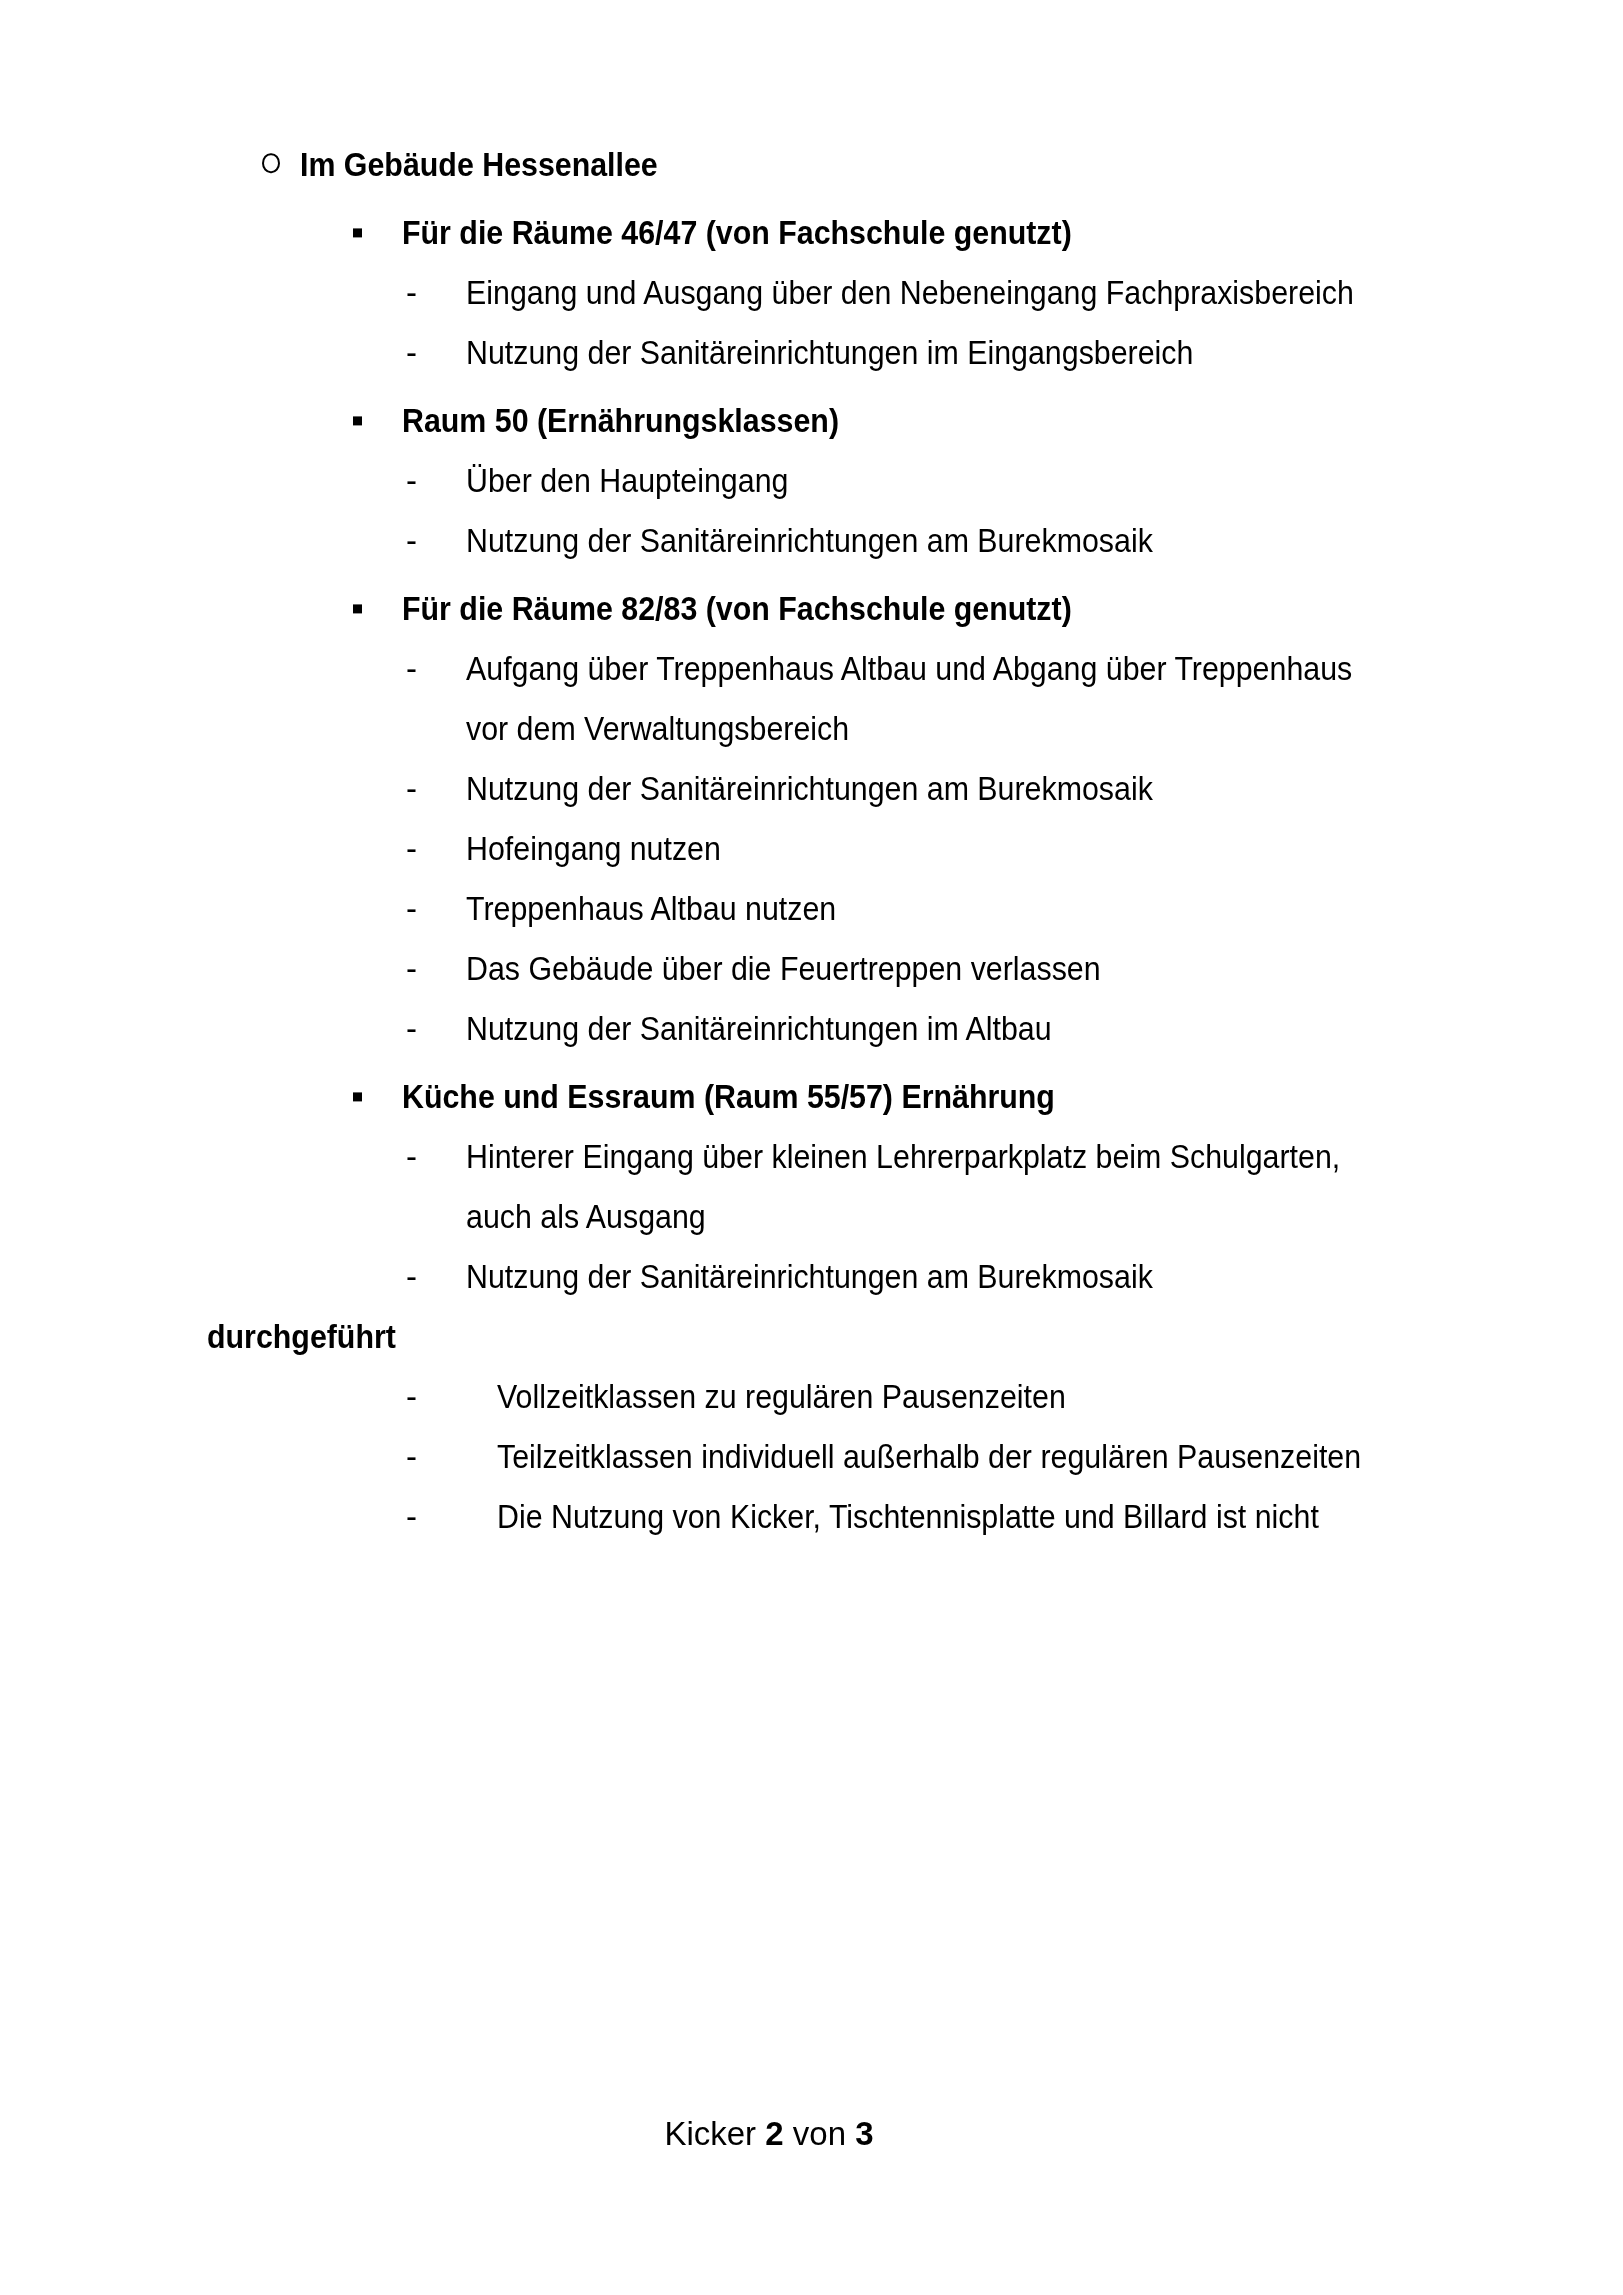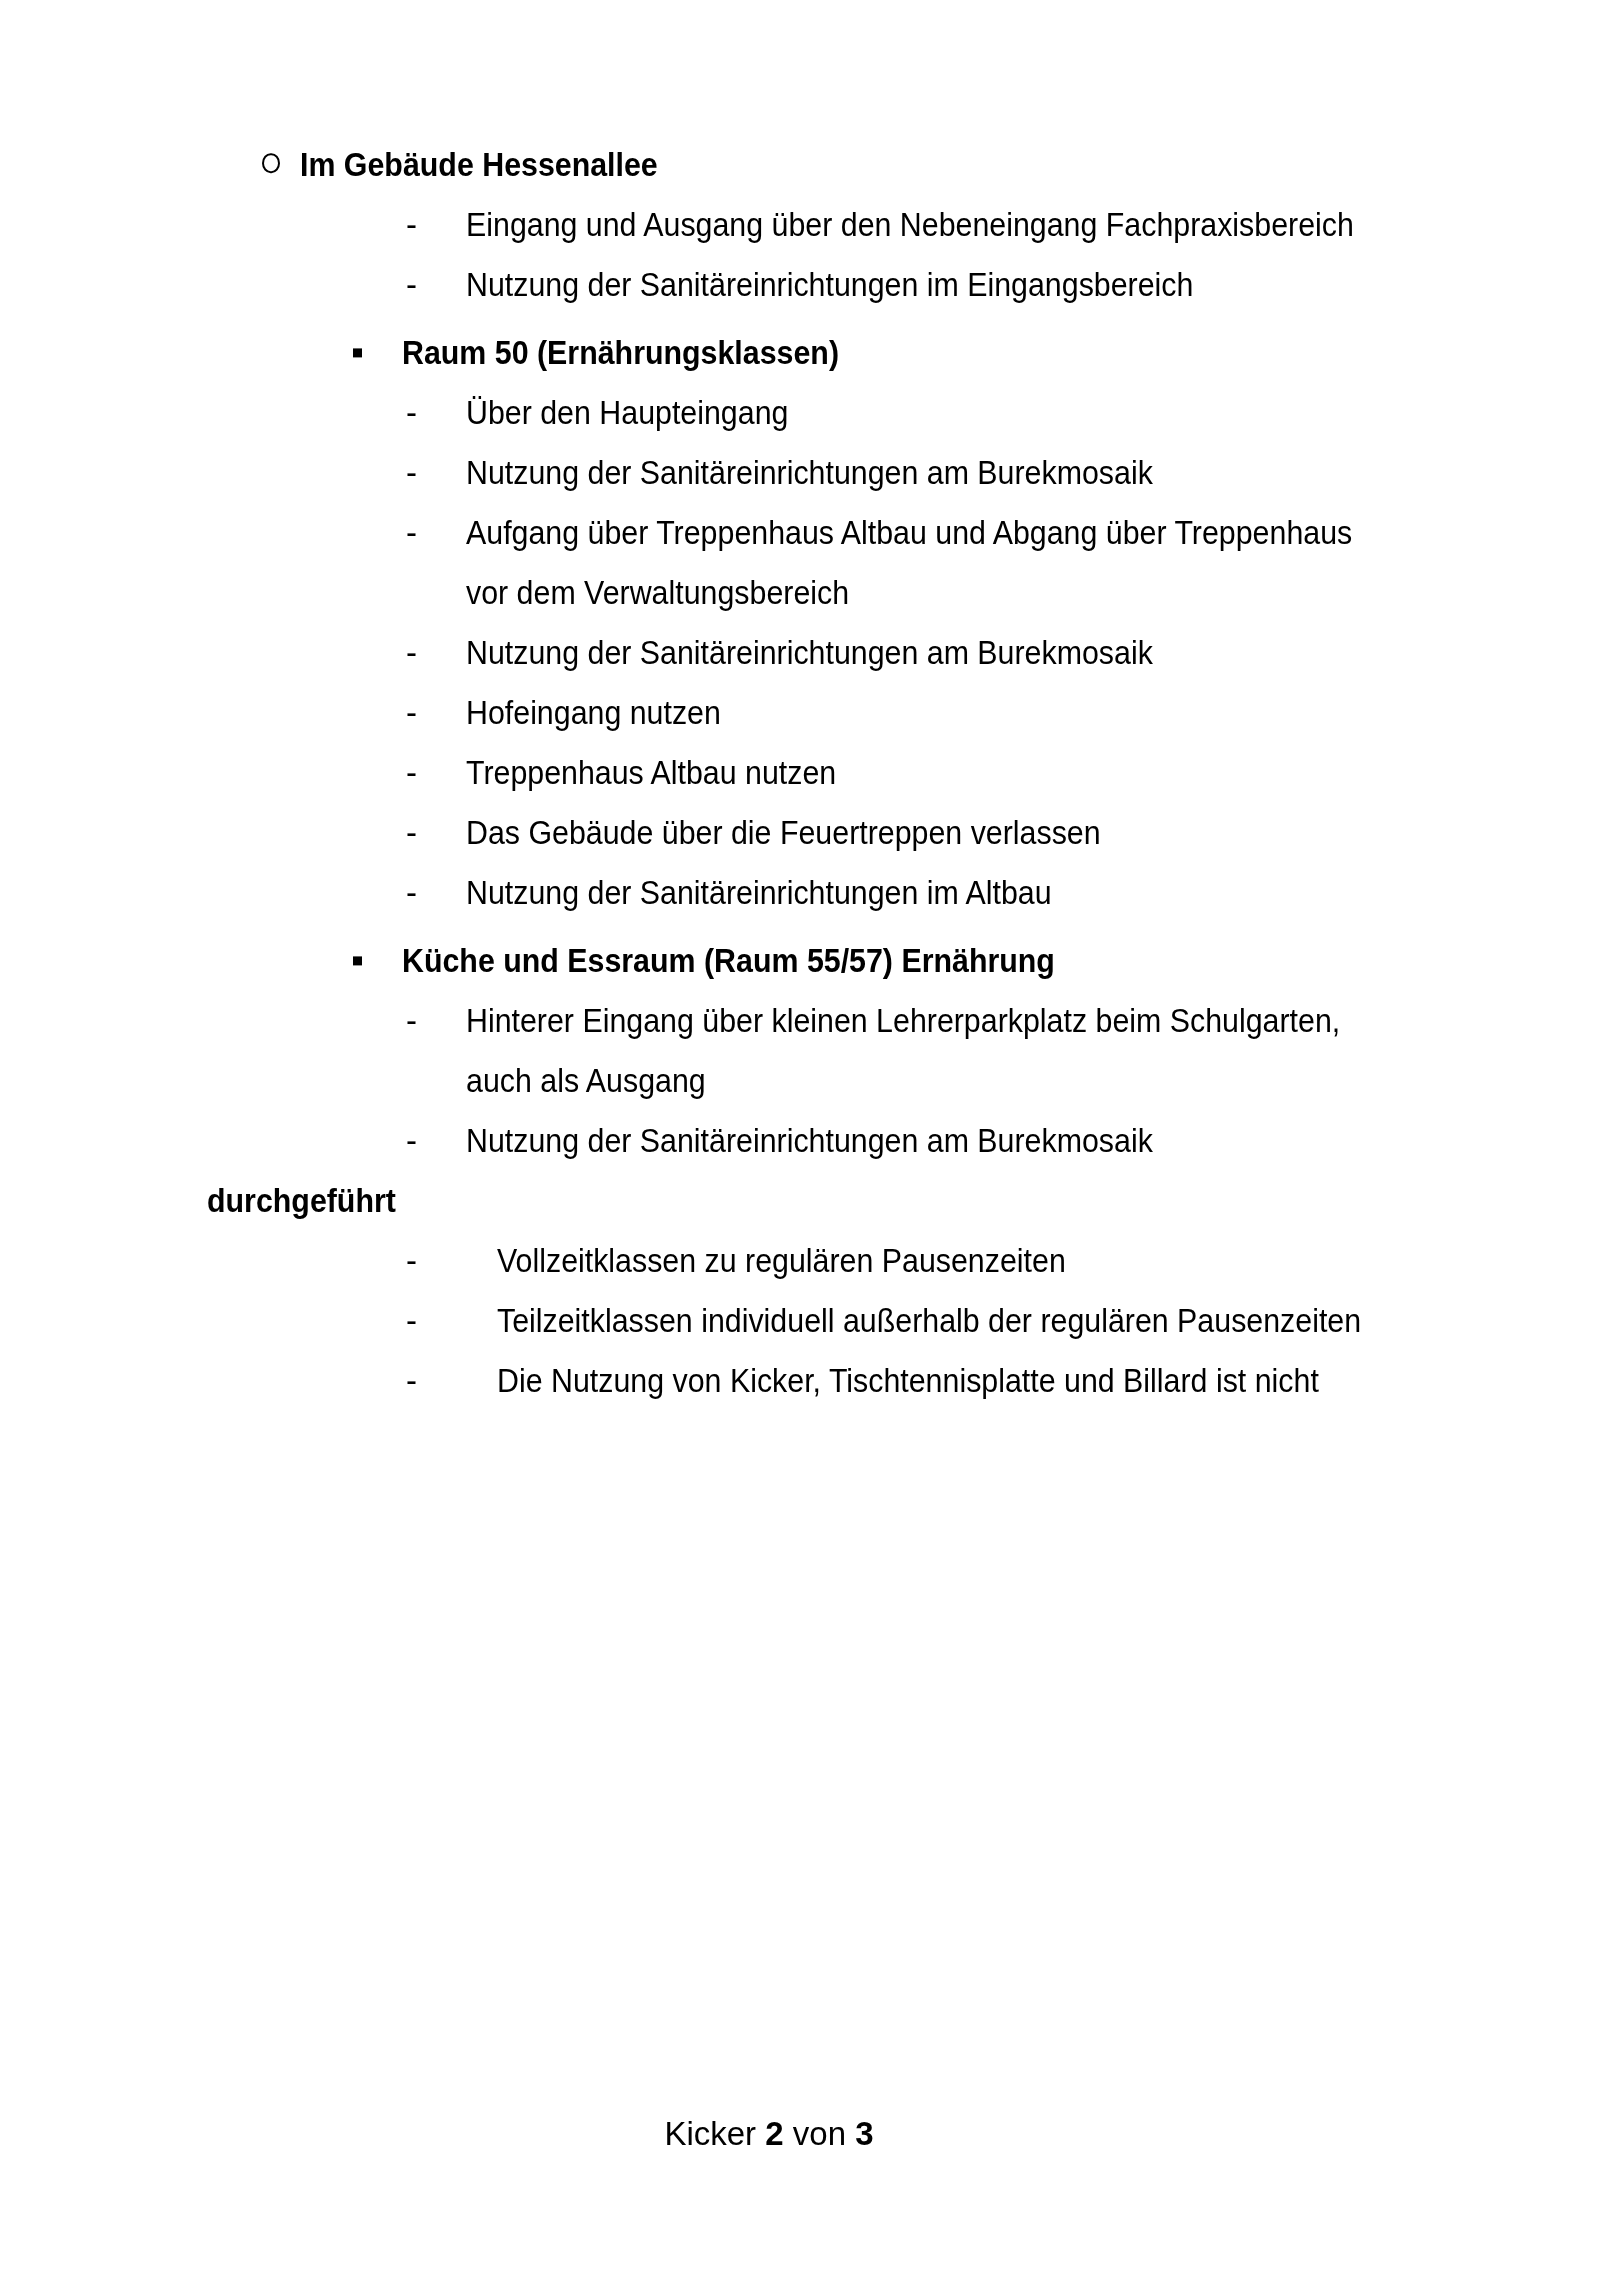--- a/index.html
+++ b/index.html
@@ -69,39 +69,47 @@
   .footer .num { font-weight: 700; }
 </style>
 </head>
 <body>
 
 <div class="doc">
     <div class="line has-marker marker-circle bold">
       <span class="marker circle"></span>
       <span class="txt">Im Gebäude Hessenallee</span>
     </div>
+    <div class="line has-marker marker-square bold">
+      <span class="marker square"></span>
+      <span class="txt">Für die Räume 46/47 (von Fachschule genutzt)</span>
+    </div>
     <div class="line has-marker marker-dash">
       <span class="marker dash">-</span>
       <span class="txt">Eingang und Ausgang über den Nebeneingang Fachpraxisbereich</span>
     </div>
     <div class="line has-marker marker-dash">
       <span class="marker dash">-</span>
       <span class="txt">Nutzung der Sanitäreinrichtungen im Eingangsbereich</span>
     </div>
     <div class="line has-marker marker-square bold">
       <span class="marker square"></span>
       <span class="txt">Raum 50 (Ernährungsklassen)</span>
     </div>
     <div class="line has-marker marker-dash">
       <span class="marker dash">-</span>
       <span class="txt">Über den Haupteingang</span>
     </div>
     <div class="line has-marker marker-dash">
       <span class="marker dash">-</span>
       <span class="txt">Nutzung der Sanitäreinrichtungen am Burekmosaik</span>
+    </div>
+    <div class="line has-marker marker-square bold">
+      <span class="marker square"></span>
+      <span class="txt">Für die Räume 82/83 (von Fachschule genutzt)</span>
     </div>
     <div class="line has-marker marker-dash">
       <span class="marker dash">-</span>
       <span class="txt">Aufgang über Treppenhaus Altbau und Abgang über Treppenhaus</span>
     </div>
     <div class="line cont-dash">
       <span class="txt">vor dem Verwaltungsbereich</span>
     </div>
     <div class="line has-marker marker-dash">
       <span class="marker dash">-</span>

